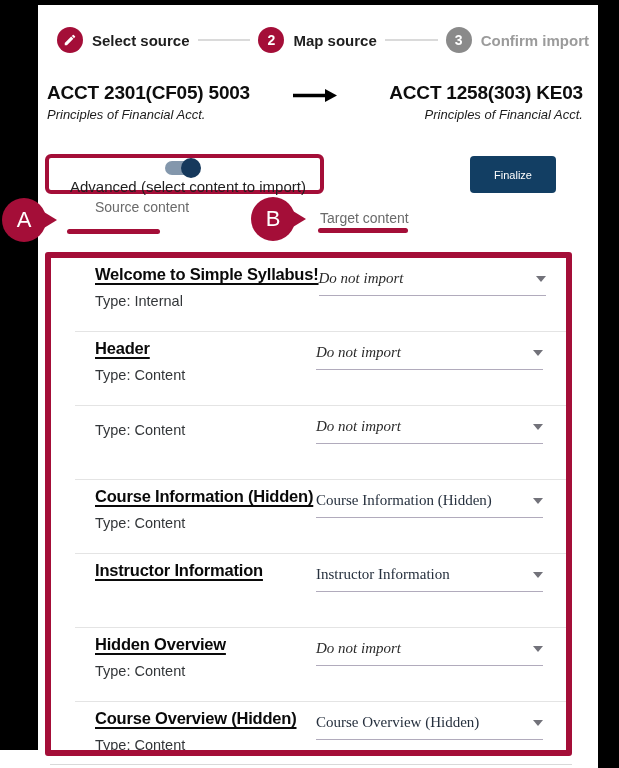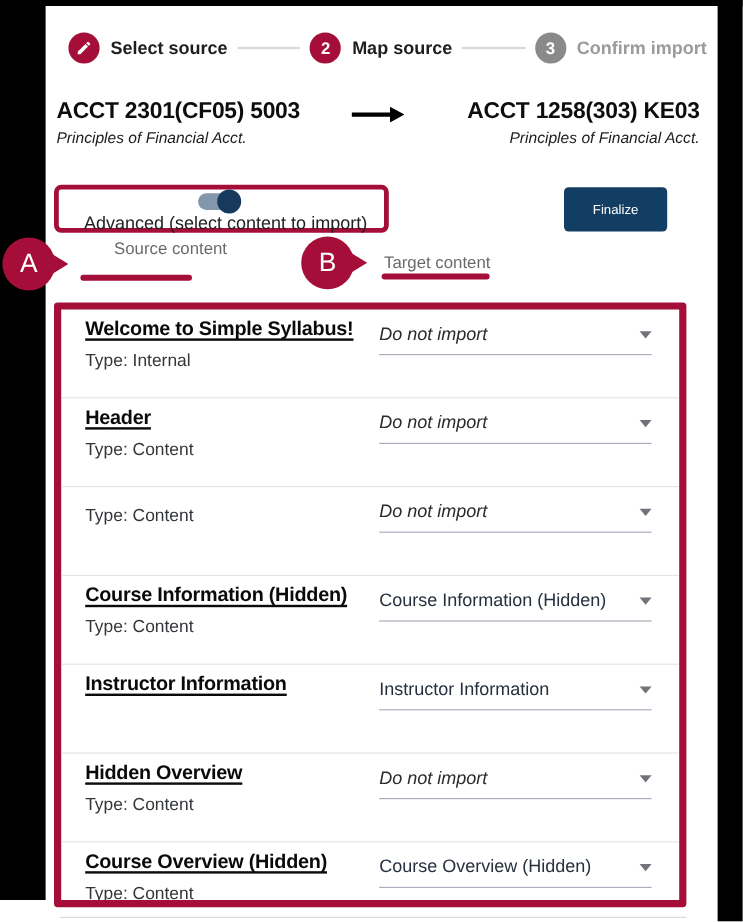--- a/index.html
+++ b/index.html
@@ -53,29 +53,29 @@
   .pointer-b{left:251px;top:197px;}
   .col-label{position:absolute;font-size:14px;color:var(--label-gray);white-space:nowrap;}
   .col-label-a{left:67px;top:199px;margin-left:28px;}
   .col-label-b{left:320px;top:210px;}
   .col-underline{position:absolute;height:5px;border-radius:3px;background:var(--accent);}
   .col-underline-a{left:67px;top:229px;width:93px;}
   .col-underline-b{left:318px;top:228px;width:90px;}
 
   
   .list-box{position:absolute;left:45px;top:252px;width:527px;height:504px;border:6px solid var(--accent);
-    border-radius:3px;background:#fff;overflow:hidden;}
+    border-radius:3px;background:#fff;overflow:hidden;padding-left:24px;}
   .row{height:74px;display:flex;justify-content:space-between;align-items:flex-start;
     padding:7px 23px 0 20px;border-bottom:1px solid var(--divider);}
   .row:last-child{border-bottom:none;}
   .row-title{display:inline-block;font-size:16.5px;font-weight:700;color:#0A0A0A;letter-spacing:-0.2px;
     text-decoration:underline;text-decoration-thickness:2px;text-underline-offset:3px;cursor:pointer;white-space:nowrap;}
   .row-type{font-size:14.5px;color:#333639;margin-top:9px;}
   .row-select{width:227px;margin-top:5px;display:flex;justify-content:space-between;align-items:center;
-    border-bottom:1.5px solid var(--sel-underline);padding-bottom:8px;cursor:pointer;flex:0 0 auto;}
+    border-bottom:1.5px solid var(--sel-underline);padding-bottom:8px;cursor:pointer;flex:0 0 auto;font-family:Liberation Serif, serif;}
   .select-value{font-size:15px;color:#26303E;white-space:nowrap;}
   .select-value.placeholder{font-style:italic;color:#2B2B2B;}
   .caret{width:0;height:0;border-left:5px solid transparent;border-right:5px solid transparent;
     border-top:6px solid #72727A;flex:0 0 auto;margin-left:8px;}
 
   .stray-divider{position:absolute;left:50px;top:764px;width:522px;height:1px;background:#D9D9D9;}
 </style>
 </head>
 <body>
 

